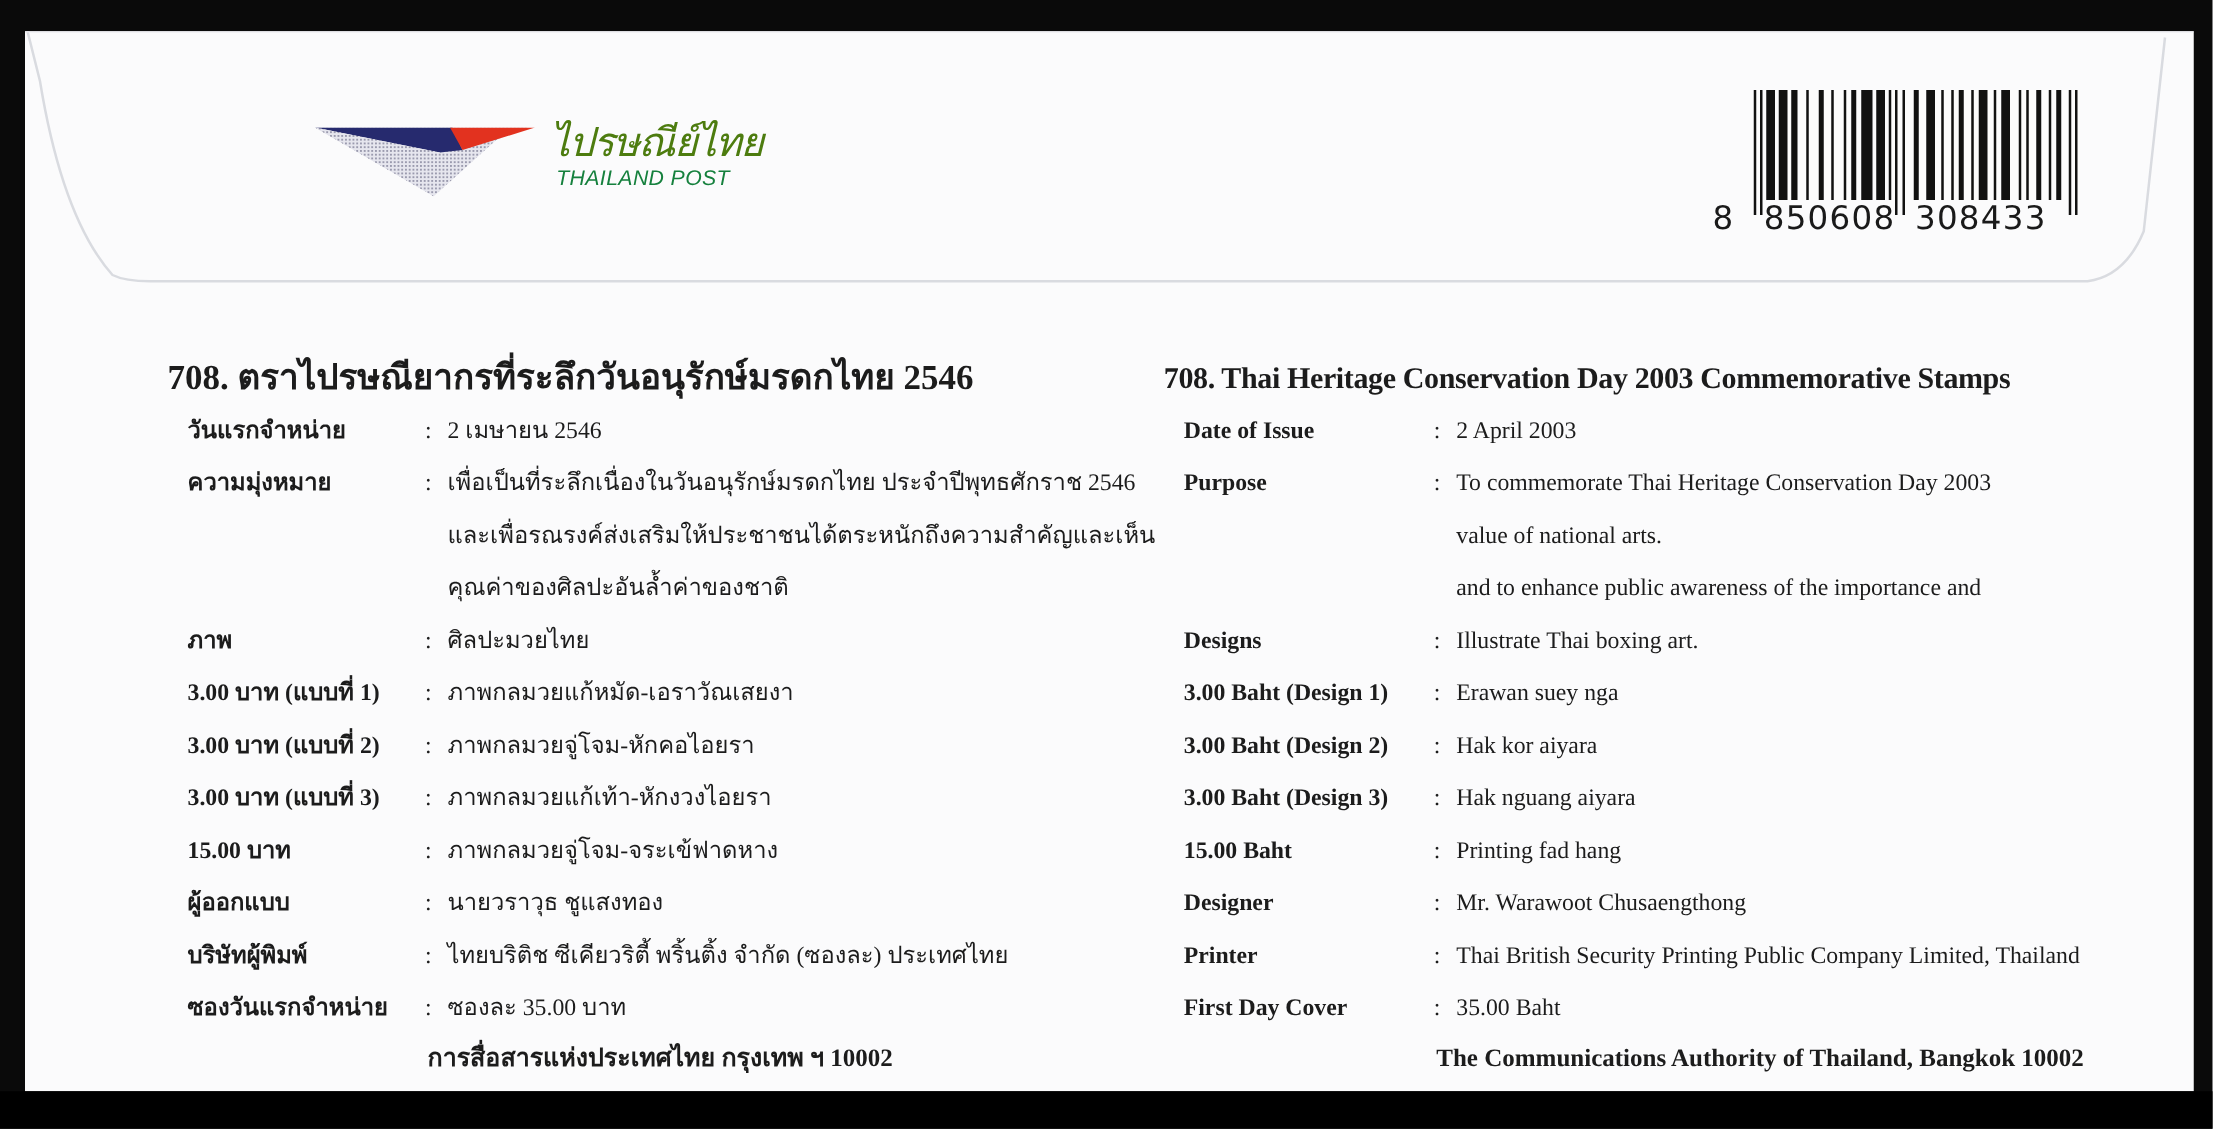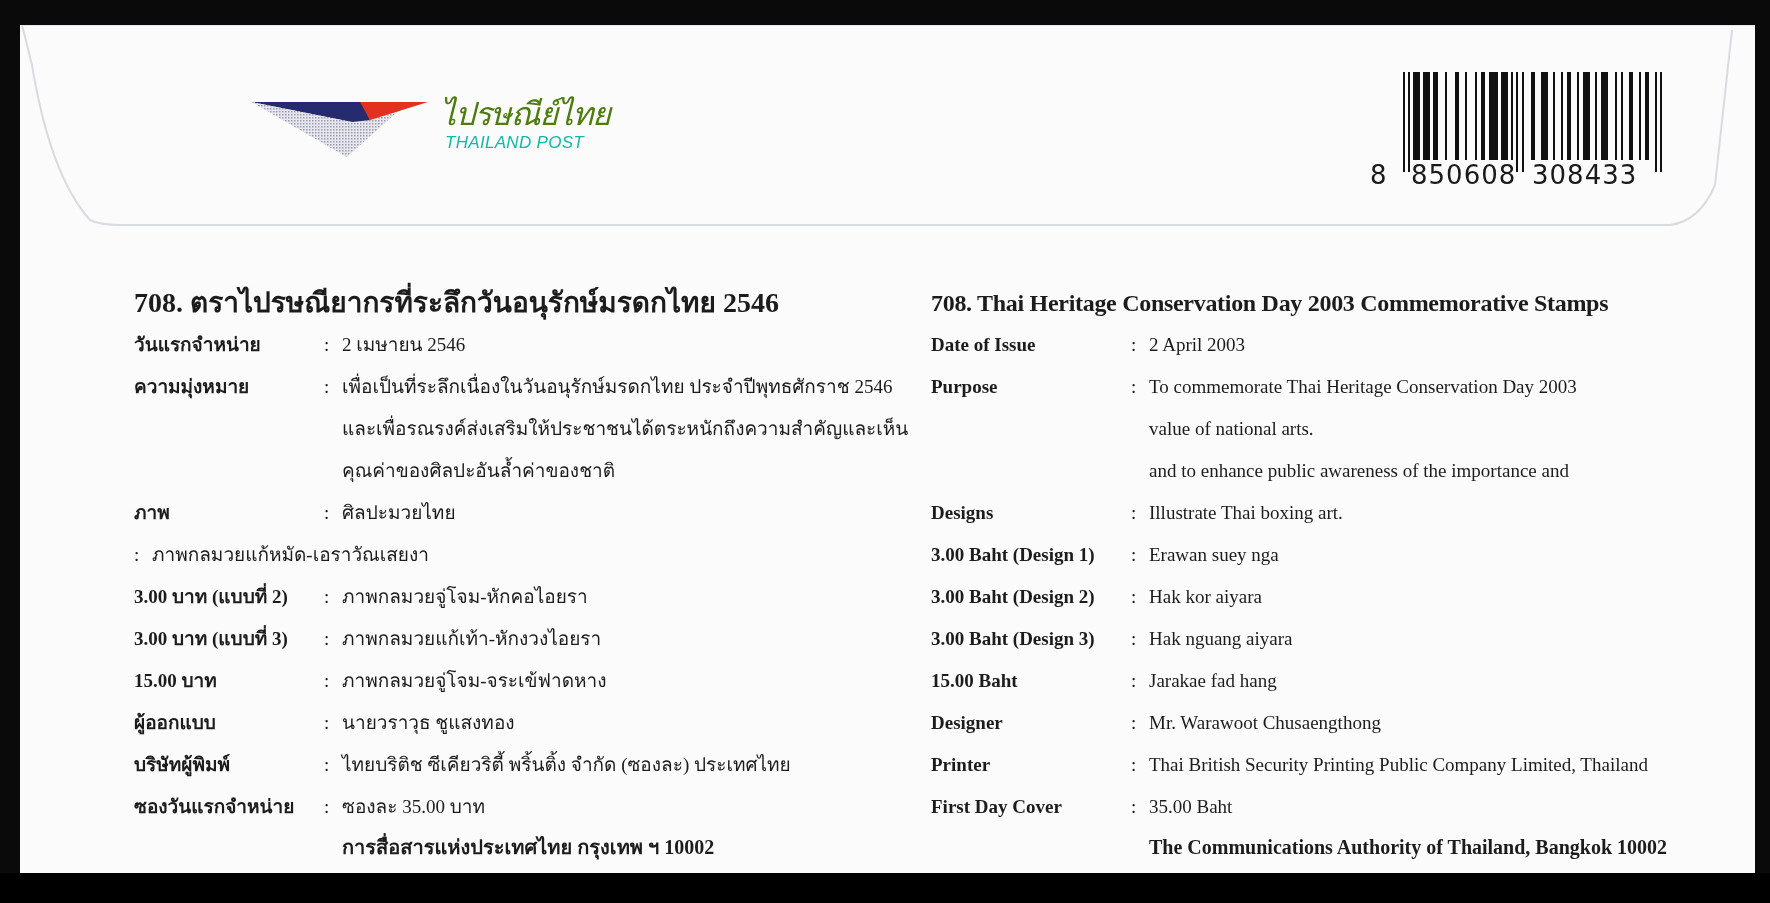--- a/index.html
+++ b/index.html
@@ -17,35 +17,35 @@
   .flap svg { position:absolute; left:0; top:0; }
   .bottom-bar { position:absolute; left:0; top:873px; width:1770px; height:30px; background:#000; }
 
   .logo { position:absolute; left:252px; top:102px; width:360px; height:60px; }
   .logo-thai {
     position:absolute; left:440px; top:96px; font-family:"DejaVu Sans", sans-serif;
     font-style:italic; font-size:32px; color:#4d7c0f; letter-spacing:-1px; line-height:36px;
   }
   .logo-en {
     position:absolute; left:445px; top:133px; font-family:"Liberation Sans", sans-serif;
-    font-style:italic; font-size:17px; color:#14b8a6; line-height:20px; letter-spacing:0.3px;
+    font-style:italic; font-size:17px; color:#15803d; line-height:20px; letter-spacing:0.3px;
   }
 
   .barcode { position:absolute; left:1395px; top:72px; width:280px; height:88px; }
   .barcode-digits {
     position:absolute; top:160px; font-family:"DejaVu Sans", sans-serif; font-size:26px;
     color:#1a1a1a; line-height:30px; letter-spacing:1px;
   }
 
   .col { position:absolute; top:288px; color:#1c1c1c; }
   .col-th { left:134px; width:760px; }
   .col-en { left:931px; width:720px; }
   .title { font-weight:bold; font-size:28px; line-height:30px; margin-bottom:6px; white-space:nowrap; }
   .col-en .title { font-size:24px; letter-spacing:-0.3px; }
-  .row { display:flex; font-size:19px; line-height:42px; }
+  .row { display:flex; font-size:19px; line-height:42px;margin-left:16px; }
   .col-th .row { line-height:42px; }
   .lbl { font-weight:bold; flex:0 0 auto; white-space:nowrap; }
   .col-th .lbl { width:190px; }
   .col-en .lbl { width:200px; }
   .colon { width:18px; flex:0 0 auto; }
   .val { flex:1 1 auto; white-space:nowrap; }
   .val-lines div { white-space:nowrap; }
   .footer-line { font-weight:bold; font-size:20px; line-height:38px; white-space:nowrap; }
   .col-th .footer-line { padding-left:208px; }
   .col-en .footer-line { padding-left:218px; }
@@ -136,20 +136,21 @@
       <div>และเพื่อรณรงค์ส่งเสริมให้ประชาชนได้ตระหนักถึงความสำคัญและเห็น</div>
       <div>คุณค่าของศิลปะอันล้ำค่าของชาติ</div>
     </span>
   </div>
   <div class="row">
     <span class="lbl">ภาพ</span>
     <span class="colon">:</span>
     <span class="val">ศิลปะมวยไทย</span>
   </div>
   <div class="row">
+    <span class="lbl">3.00 บาท (แบบที่ 1)</span>
     <span class="colon">:</span>
     <span class="val">ภาพกลมวยแก้หมัด-เอราวัณเสยงา</span>
   </div>
   <div class="row">
     <span class="lbl">3.00 บาท (แบบที่ 2)</span>
     <span class="colon">:</span>
     <span class="val">ภาพกลมวยจู่โจม-หักคอไอยรา</span>
   </div>
   <div class="row">
     <span class="lbl">3.00 บาท (แบบที่ 3)</span>
@@ -212,21 +213,21 @@
     <span class="val">Hak kor aiyara</span>
   </div>
   <div class="row">
     <span class="lbl">3.00 Baht (Design 3)</span>
     <span class="colon">:</span>
     <span class="val">Hak nguang aiyara</span>
   </div>
   <div class="row">
     <span class="lbl">15.00 Baht</span>
     <span class="colon">:</span>
-    <span class="val">Jarakae fad hang</span>
+    <span class="val">Printing fad hang</span>
   </div>
   <div class="row">
     <span class="lbl">Designer</span>
     <span class="colon">:</span>
     <span class="val">Mr. Warawoot Chusaengthong</span>
   </div>
   <div class="row">
     <span class="lbl">Printer</span>
     <span class="colon">:</span>
     <span class="val">Thai British Security Printing Public Company Limited, Thailand</span>

